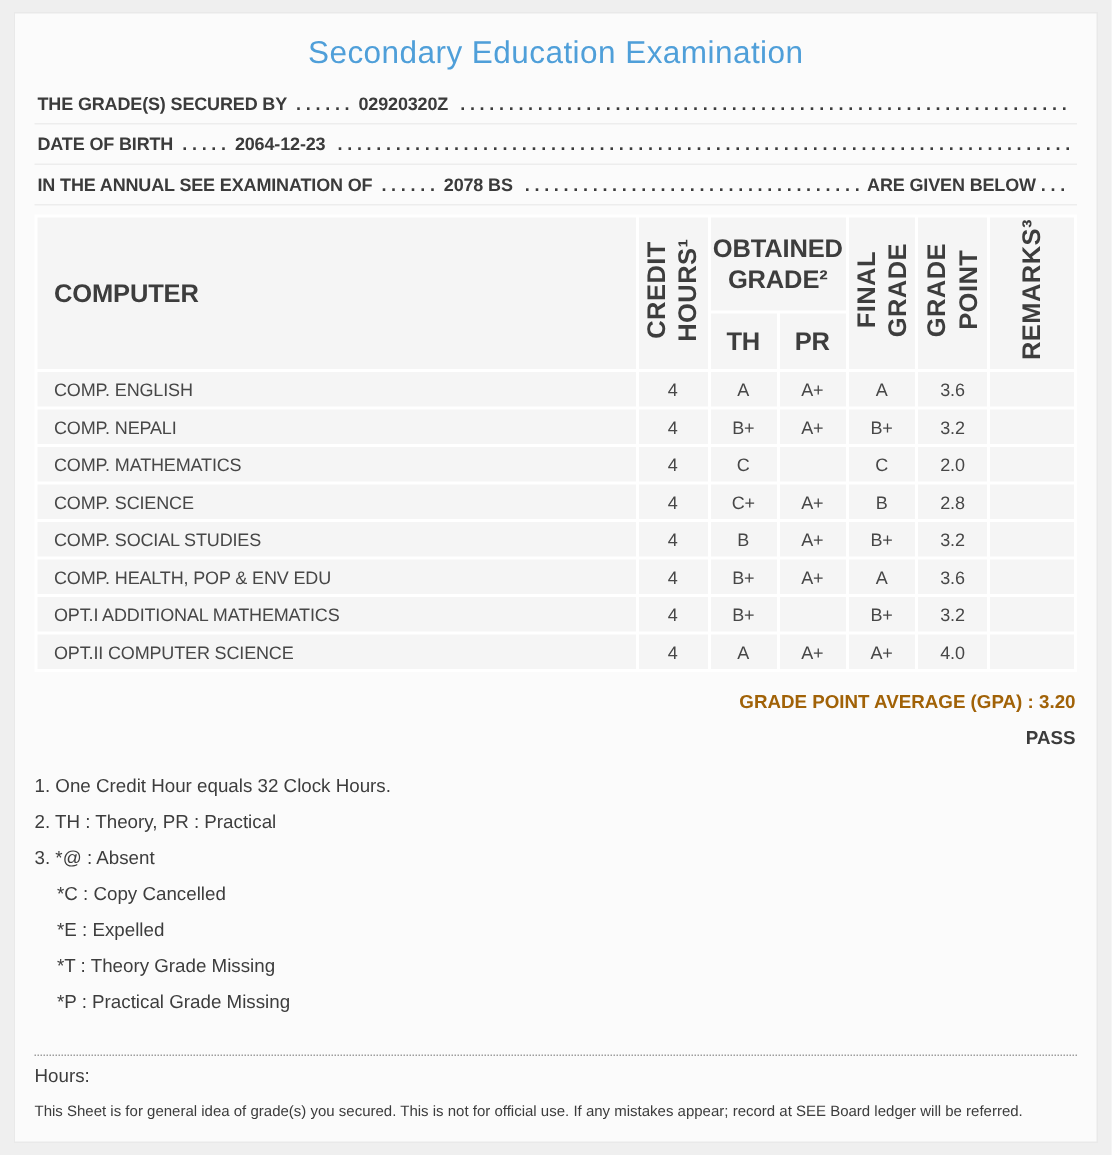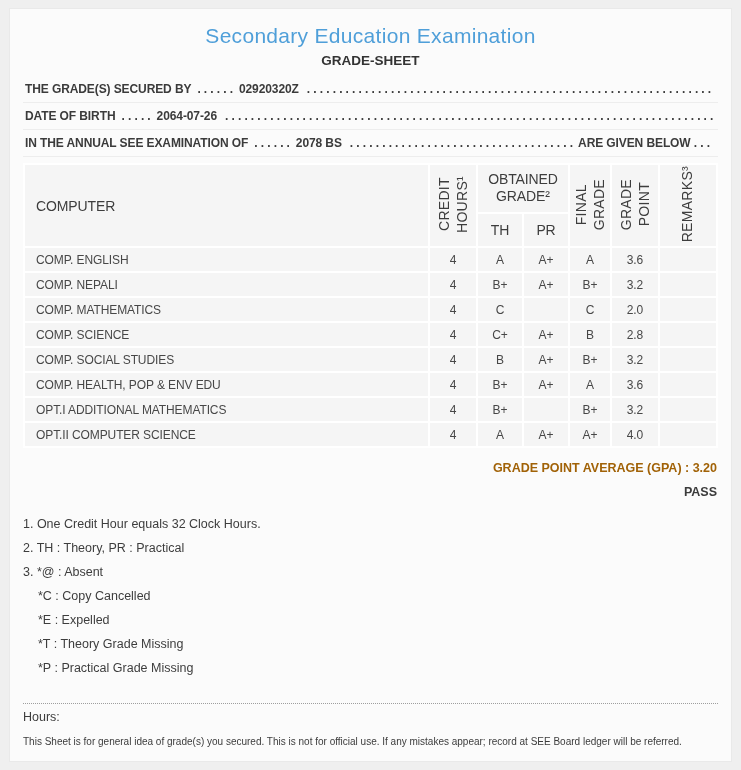--- a/index.html
+++ b/index.html
@@ -60,23 +60,23 @@
     margin-top: 6px;
     background: #ffffff;
   }
   th, td {
     background: #f5f5f5;
     font-size: 12px;
     color: #474747;
     letter-spacing: -0.1px;
   }
   thead th {
-    font-weight: 400;
+    font-weight: 700;
     color: #3d3d3d;
-    font-size: 14px;
+    font-size: 17px;
     text-align: center;
     vertical-align: middle;
   }
   th.subj, td.subj { text-align: left; padding-left: 11px; }
   tbody td { text-align: center; height: 23px; padding: 0 2px; }
   th.obt { height: 34px; white-space: pre-line; line-height: 1.25; }
   th.sub { height: 24px; }
   .vtext {
     display: inline-block;
     writing-mode: vertical-rl;
@@ -112,33 +112,32 @@
     color: #3d3d3d;
   }
   .note p { margin: 7px 0 12px; font-size: 10px; line-height: 21px; color: #3c3c3c; }
 </style>
 </head>
 <body>
 
 <div class="card">
 
   <h1 class="title">Secondary Education Examination</h1>
-  <div class="subtitle">GRADE-SHEET</div>
 
   <div class="info">
     <div class="info-line">
       <span>THE GRADE(S) SECURED BY</span>
       <span>. . . . . .</span>
       <span>02920320Z</span>
       <span class="fill">. . . . . . . . . . . . . . . . . . . . . . . . . . . . . . . . . . . . . . . . . . . . . . . . . . . . . . . . . . . . . . . . . . . . . . . . . . . . . . . . . . . . . . . . . . . . . . . . . . . . . . . .</span>
     </div>
     <div class="info-line">
       <span>DATE OF BIRTH</span>
       <span>. . . . .</span>
-      <span>2064-07-26</span>
+      <span>2064-12-23</span>
       <span class="fill">. . . . . . . . . . . . . . . . . . . . . . . . . . . . . . . . . . . . . . . . . . . . . . . . . . . . . . . . . . . . . . . . . . . . . . . . . . . . . . . . . . . . . . . . . . . . . . . . . . . . . . . .</span>
     </div>
     <div class="info-line">
       <span>IN THE ANNUAL SEE EXAMINATION OF</span>
       <span>. . . . . .</span>
       <span>2078 BS</span>
       <span class="fill">. . . . . . . . . . . . . . . . . . . . . . . . . . . . . . . . . . . . . . . . . . . . . . . . . . . . . . . . . . . . . . . . . . . . . . . . . . . . . . . . . . . . . . . . . . . . . . . . . . . . . . . .</span>
       <span>ARE GIVEN BELOW . . .</span>
     </div>
   </div>

